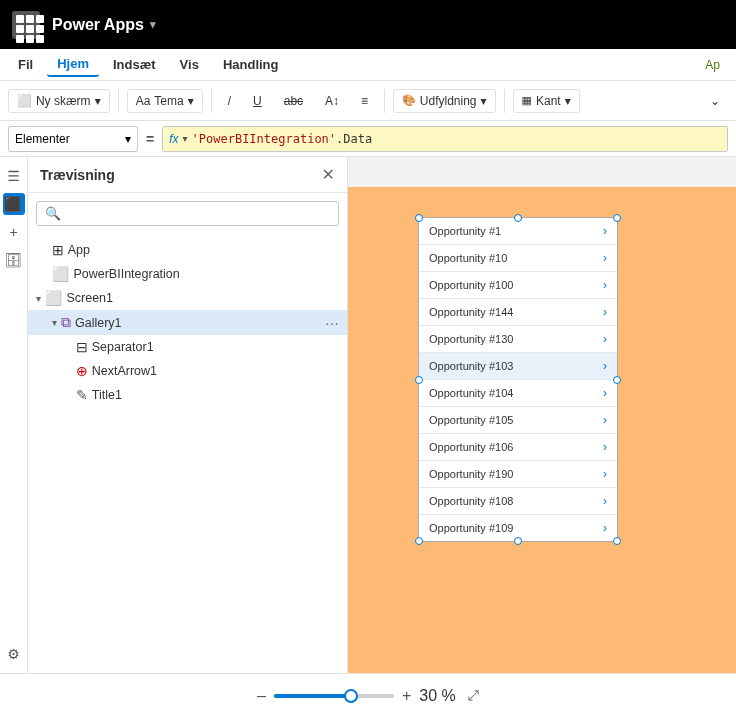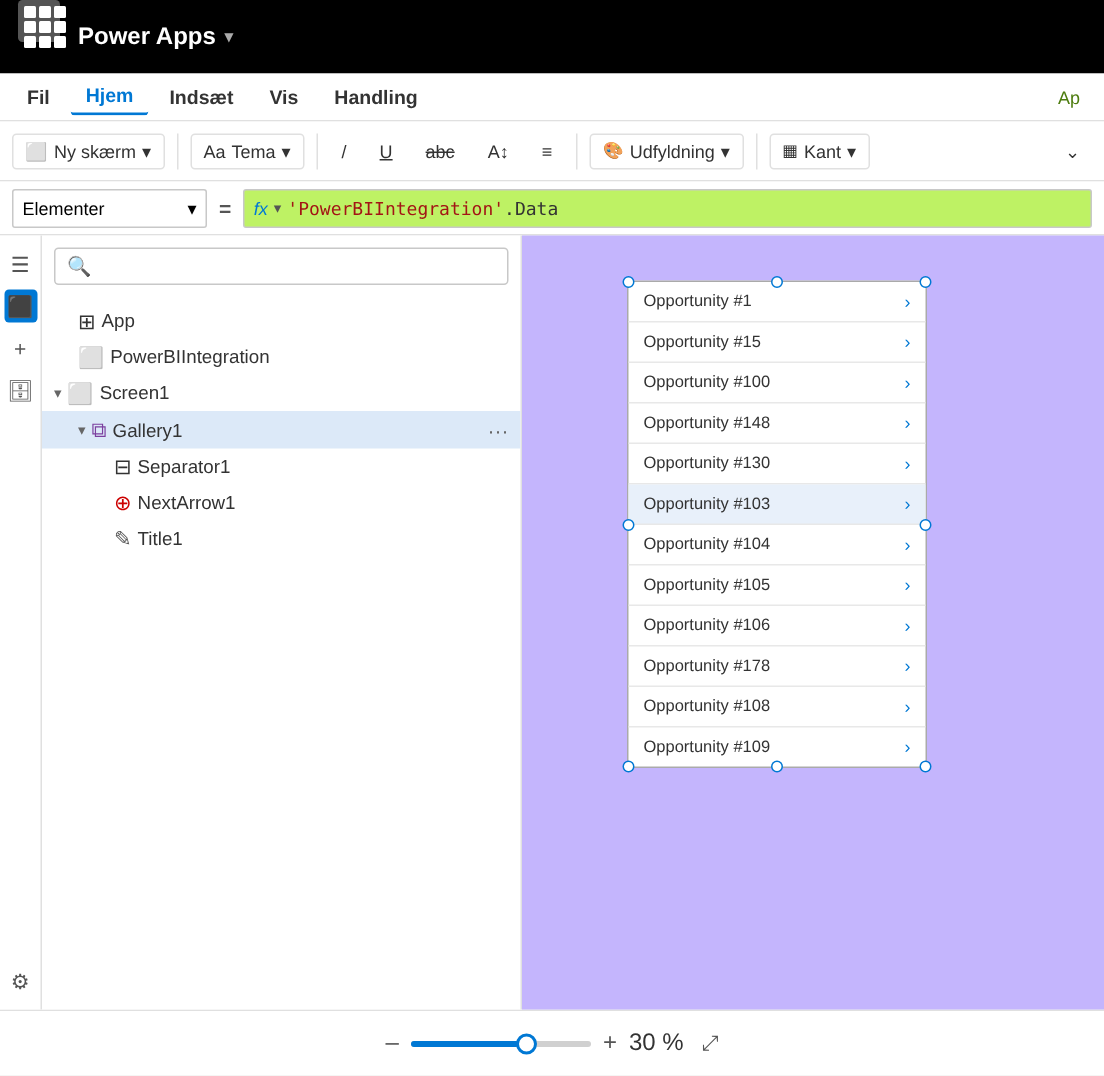--- a/index.html
+++ b/index.html
@@ -3,20 +3,21 @@
   <meta charset="utf-8">
   <style>
     * { box-sizing: border-box; margin: 0; padding: 0; }
     body { font-family: 'Segoe UI', Arial, sans-serif; font-size: 13px; background: #f3f2f1; width: 736px; height: 717px; overflow: hidden; }
 
     
     .top-bar {
       background: #000;
       height: 49px;
       display: flex;
+      align-items: center;
       padding: 0 12px;
       gap: 12px;
     }
     .waffle-icon {
       width: 28px; height: 28px;
       background: #555;
       border-radius: 3px;
       display: grid;
       grid-template-columns: repeat(3,8px);
       grid-template-rows: repeat(3,8px);
@@ -111,21 +112,21 @@
     .equals-sign { font-size: 14px; color: #555; font-weight: 600; }
     .fx-area {
       display: flex;
       align-items: center;
       gap: 4px;
       flex: 1;
       border: 1px solid #c8c8c8;
       border-radius: 2px;
       padding: 0 6px;
       height: 26px;
-      background: #bef264;
+      background: #fef9c3;
     }
     .fx-label { color: #0078d4; font-size: 12px; font-style: italic; }
     .formula-text { font-size: 12px; color: #333; font-family: monospace; }
     .formula-string { color: #a31515; }
 
     
     .main-layout {
       display: flex;
       height: calc(717px - 49px - 32px - 40px - 36px - 44px);
       
@@ -200,23 +201,24 @@
     }
     .tree-item.selected { background: #dce9f8; }
     .tree-item .indent1 { margin-left: 12px; }
     .tree-item .indent3 { margin-left: 36px; }
     .chevron-tree { font-size: 10px; color: #666; }
     .three-dots { font-size: 14px; color: #666; margin-left: auto; }
 
     
     .canvas-area {
       flex: 1;
-      background: #c4b5fd;
+      background: #fdba74;
       position: relative;
       overflow: hidden;
+      margin-top: 30px;
     }
 
     
     .gallery-widget {
       position: absolute;
       top: 30px;
       left: 70px;
       width: 200px;
       background: #fff;
       border: 1px solid #aaa;
@@ -382,20 +384,24 @@
 
   <div class="sidebar-icons">
     <div class="side-icon">☰</div>
     <div class="side-icon active">⬛</div>
     <div class="side-icon">+</div>
     <div class="side-icon">🗄</div>
     <div class="side-icon" style="margin-top:auto;margin-bottom:8px;">⚙</div>
   </div>
 
   <div class="tree-panel">
+    <div class="tree-header">
+      <span class="tree-title">Trævisning</span>
+      <span class="tree-close">✕</span>
+    </div>
     <div class="tree-search">
       <span style="color:#888;">🔍</span>
     </div>
     <div class="tree-items">
 
       <div class="tree-item">
         <span class="indent1"></span>
         <span style="font-size:14px;">⊞</span>
         <span>App</span>
       </div>
@@ -452,29 +458,29 @@
       <div class="handle" style="top:calc(50% - 4px);right:-4px;"></div>
       <div class="handle" style="bottom:-4px;left:-4px;"></div>
       <div class="handle" style="bottom:-4px;left:calc(50% - 4px);"></div>
       <div class="handle" style="bottom:-4px;right:-4px;"></div>
 
       <div class="gallery-item">
         <span>Opportunity #1</span>
         <span class="arrow">›</span>
       </div>
       <div class="gallery-item">
-        <span>Opportunity #15</span>
+        <span>Opportunity #10</span>
         <span class="arrow">›</span>
       </div>
       <div class="gallery-item">
         <span>Opportunity #100</span>
         <span class="arrow">›</span>
       </div>
       <div class="gallery-item">
-        <span>Opportunity #148</span>
+        <span>Opportunity #144</span>
         <span class="arrow">›</span>
       </div>
       <div class="gallery-item">
         <span>Opportunity #130</span>
         <span class="arrow">›</span>
       </div>
       <div class="gallery-item" style="background:#e8f0fa;">
         <span>Opportunity #103</span>
         <span class="arrow" style="color:#0078d4;">›</span>
       </div>
@@ -484,21 +490,21 @@
       </div>
       <div class="gallery-item">
         <span>Opportunity #105</span>
         <span class="arrow">›</span>
       </div>
       <div class="gallery-item">
         <span>Opportunity #106</span>
         <span class="arrow">›</span>
       </div>
       <div class="gallery-item">
-        <span>Opportunity #178</span>
+        <span>Opportunity #190</span>
         <span class="arrow">›</span>
       </div>
       <div class="gallery-item">
         <span>Opportunity #108</span>
         <span class="arrow">›</span>
       </div>
       <div class="gallery-item">
         <span>Opportunity #109</span>
         <span class="arrow" style="color:#0078d4;">›</span>
       </div>

